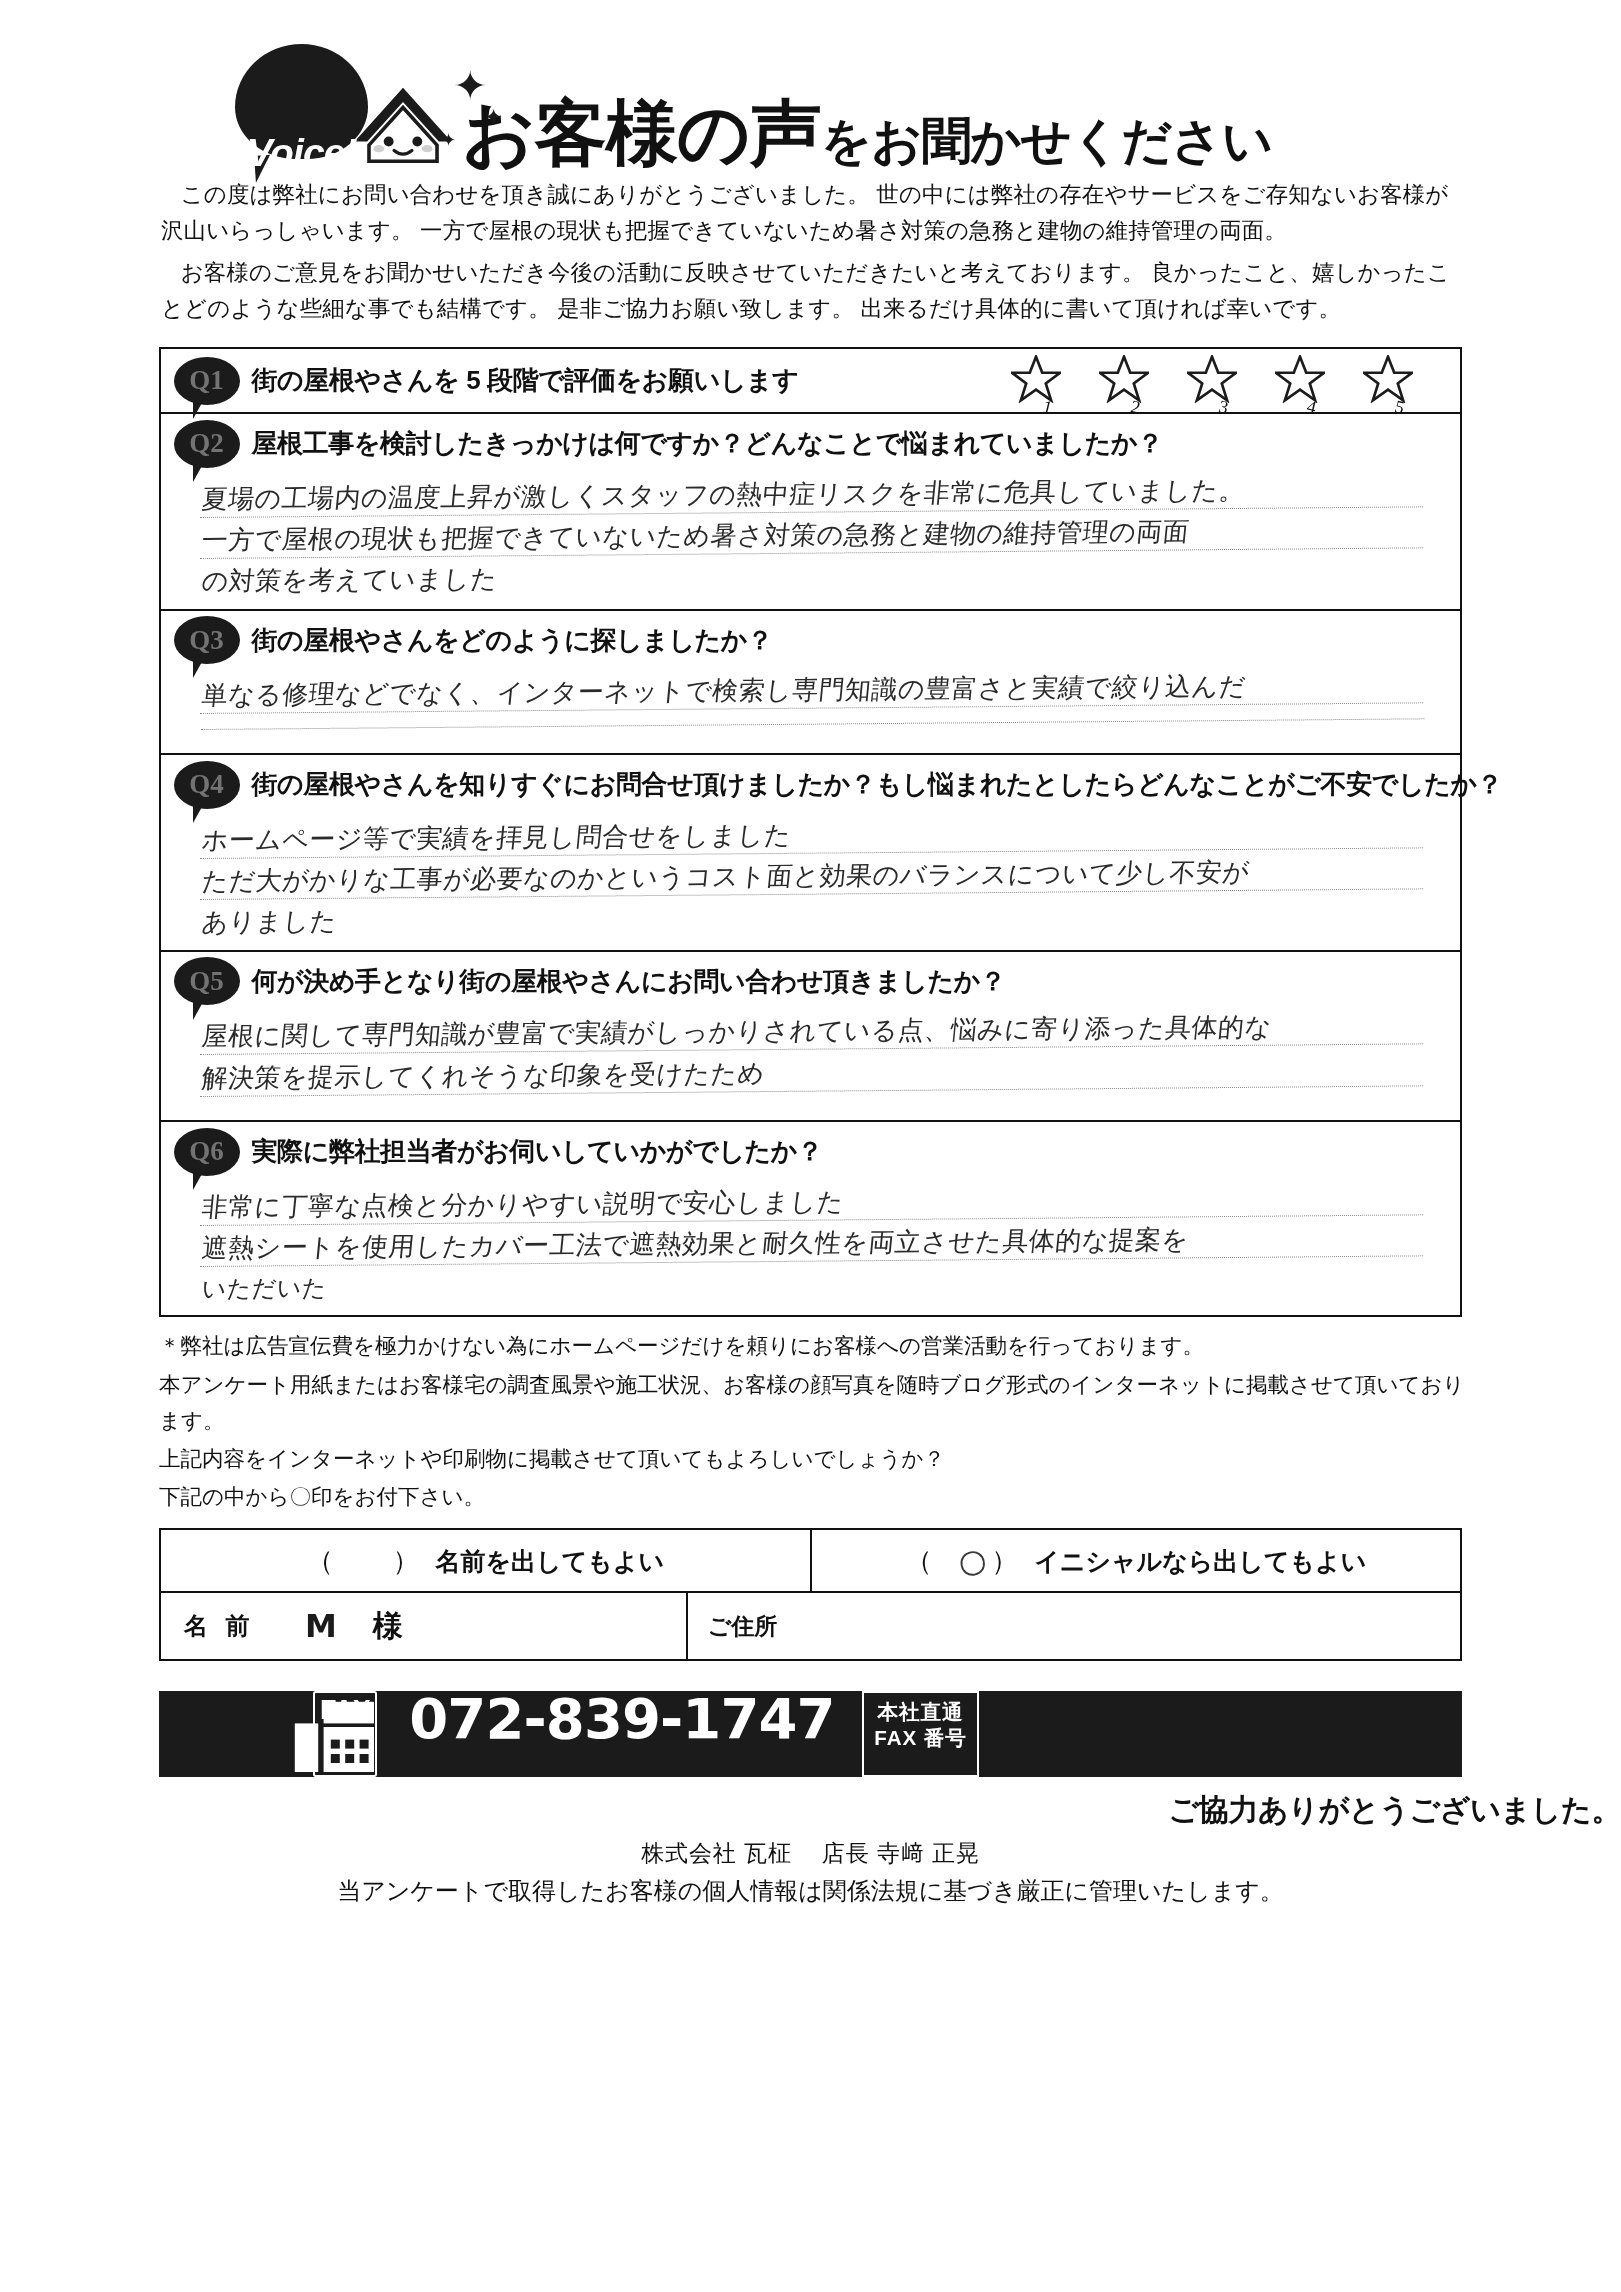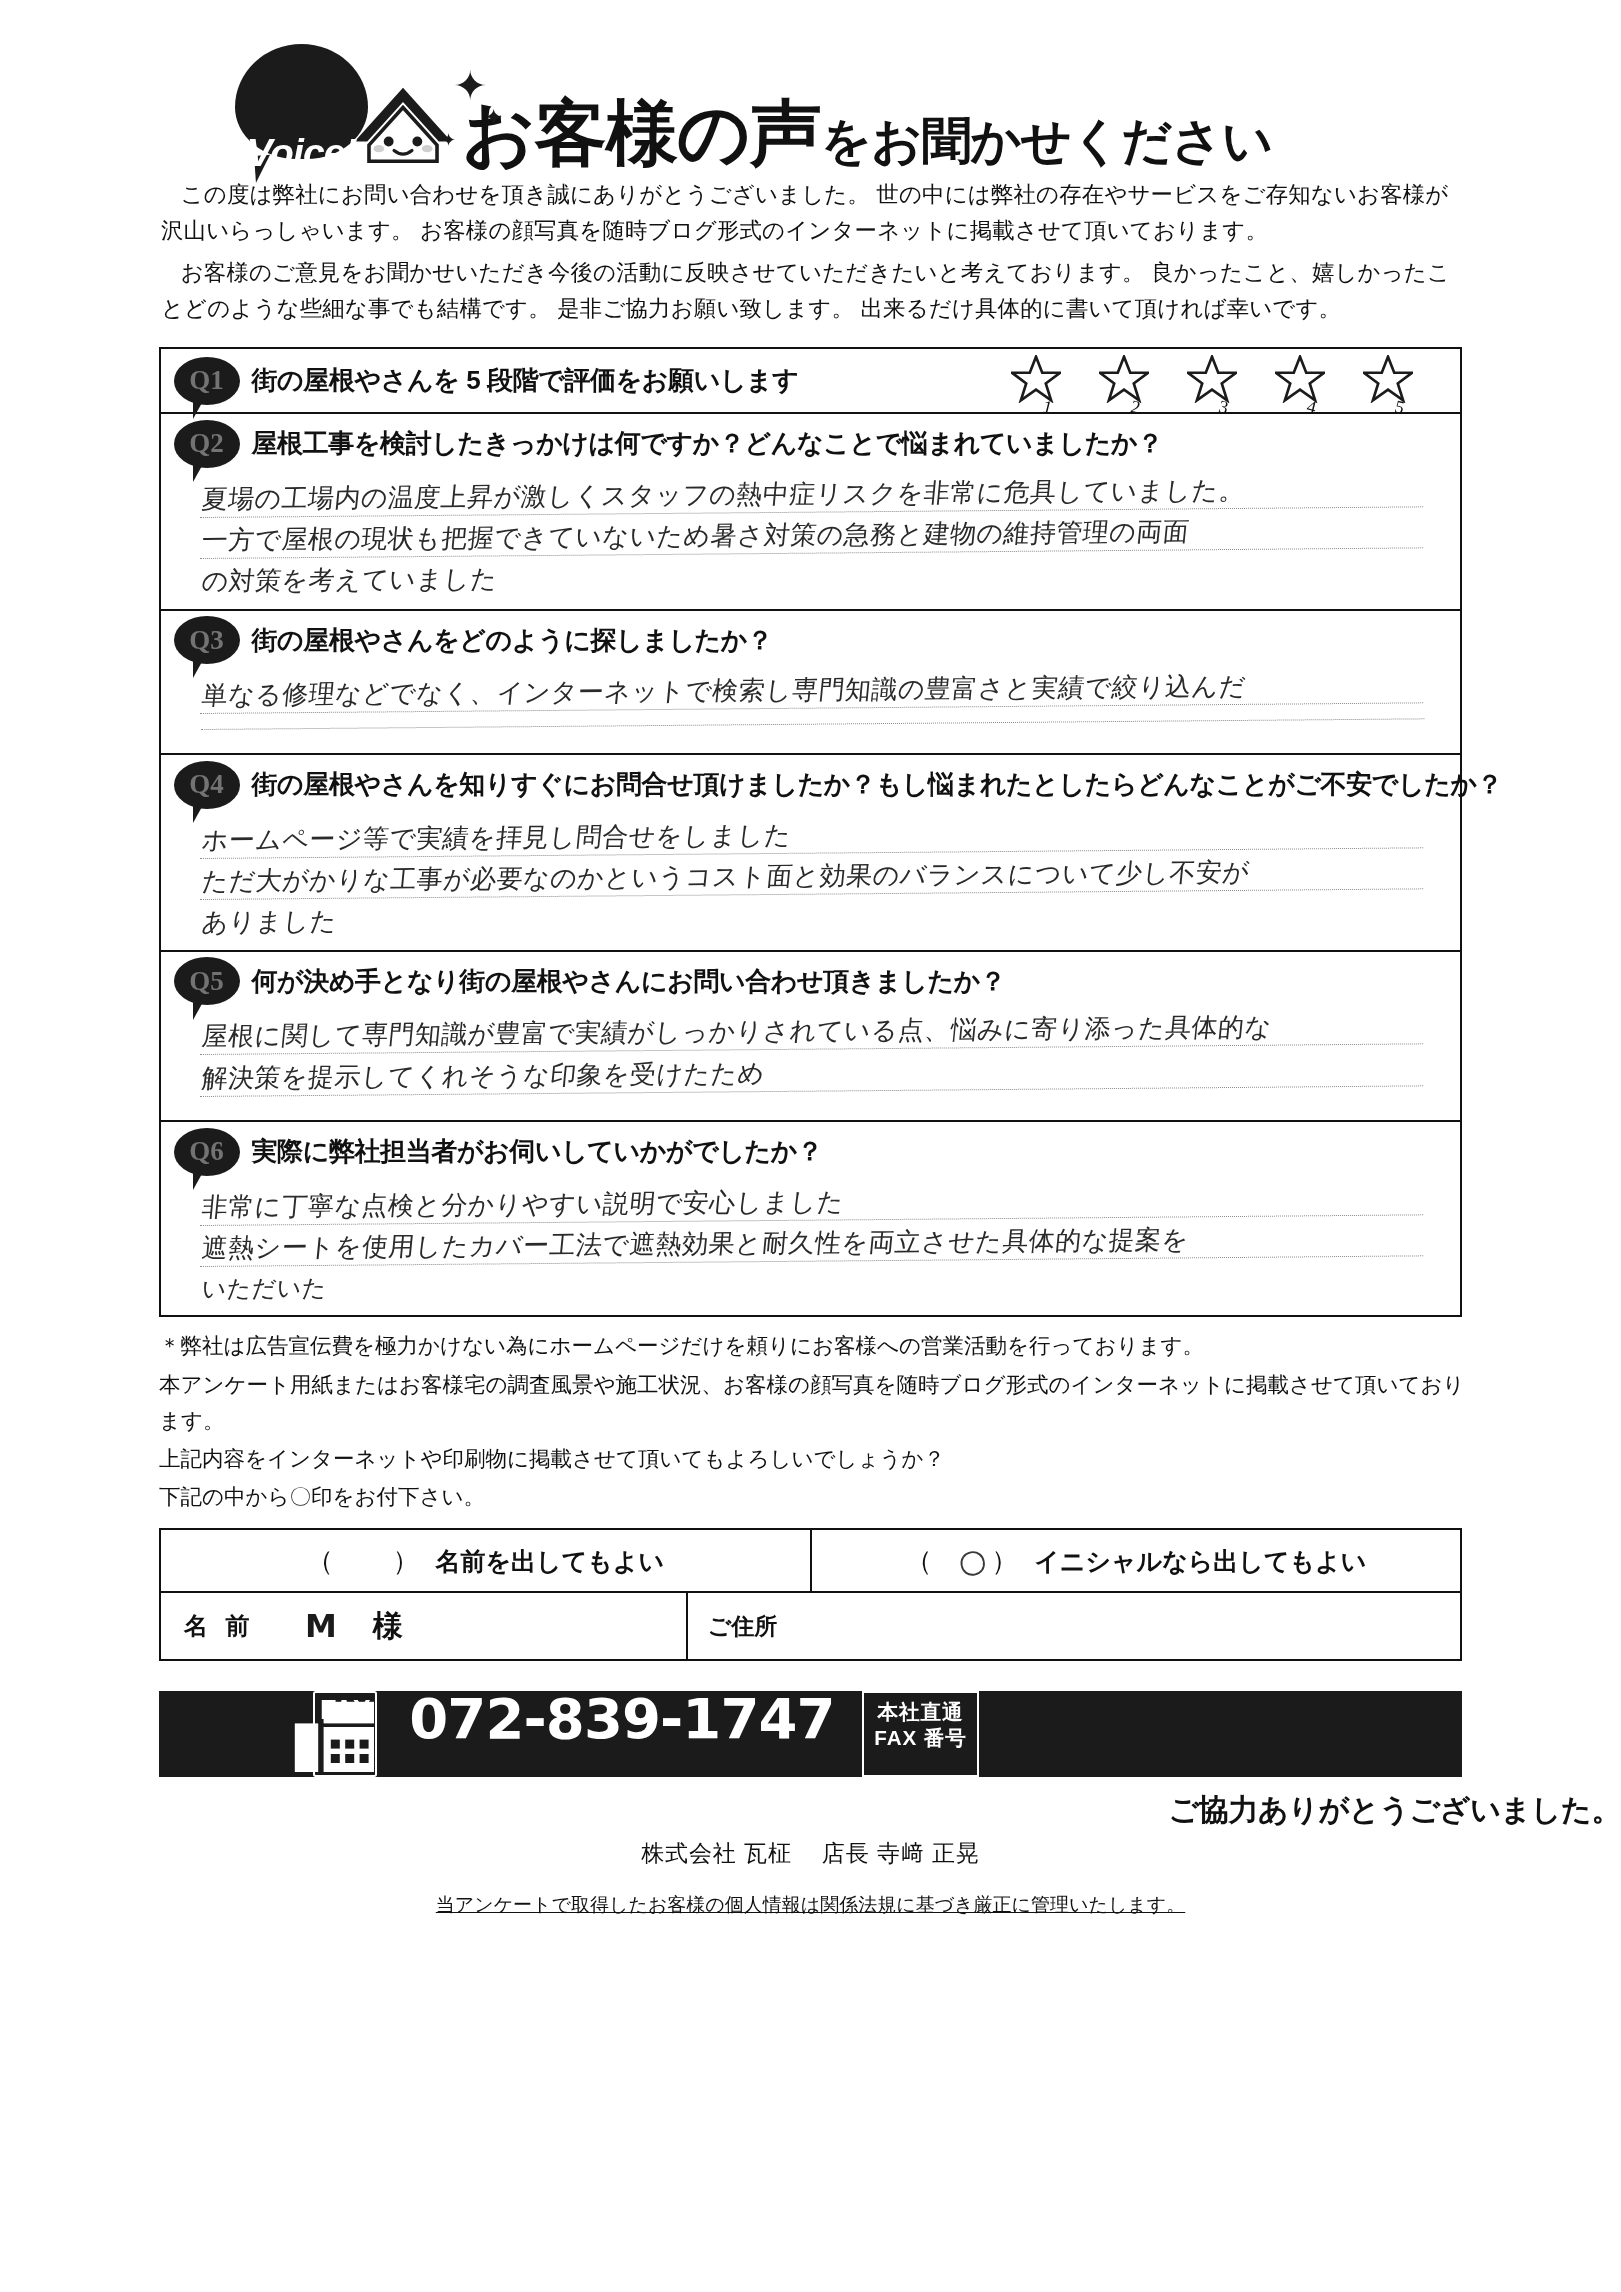--- a/index.html
+++ b/index.html
@@ -192,21 +192,21 @@
     margin-left:27px;border:2.7px solid #fff;color:#fff;
     font-weight:bold;font-size:20.6px;line-height:1.25;
     padding:5.4px 10.7px;text-align:center;letter-spacing:0.9px;
   }
 
   
   .footer{text-align:center;margin-top:12.5px;}
   .thanks{font-size:30px;font-weight:bold;letter-spacing:-0.4px;text-align:right;}
   .company{font-size:23px;margin-top:7.2px;letter-spacing:0.9px;}
   .company .gap{display:inline-block;width:30px;}
-  .privacy{font-size:19px;margin-top:23px;text-decoration:underline;}
+  .privacy{font-size:24px;margin-top:6px;}
 </style>
 </head>
 <body>
 
 <div class="page">
 
   <div class="header">
     <div class="voice-badge">
       <span>Voice!</span>
     </div>
@@ -224,21 +224,21 @@
     <div class="sparkle sp1">✦</div>
     <div class="sparkle sp2">✦</div>
     <div class="sparkle sp3">✦</div>
 
     <div class="headline">
       <span class="big">お客様の声</span><span class="small">をお聞かせください</span>
     </div>
   </div>
 
   <div class="intro">
-    <p>この度は弊社にお問い合わせを頂き誠にありがとうございました。 世の中には弊社の存在やサービスをご存知ないお客様が沢山いらっしゃいます。 お客様の顔写真を随時ブログ形式のインターネットに掲載させて頂いております。</p>
+    <p>この度は弊社にお問い合わせを頂き誠にありがとうございました。 世の中には弊社の存在やサービスをご存知ないお客様が沢山いらっしゃいます。 一方で屋根の現状も把握できていないため暑さ対策の急務と建物の維持管理の両面。</p>
     <p>お客様のご意見をお聞かせいただき今後の活動に反映させていただきたいと考えております。 良かったこと、嬉しかったことどのような些細な事でも結構です。 是非ご協力お願い致します。 出来るだけ具体的に書いて頂ければ幸いです。</p>
   </div>
 
   <div class="qtable">
 
     <div class="qblock">
       <div class="qhead">
         <div class="qbubble">
           <span>Q1</span>
         </div>

